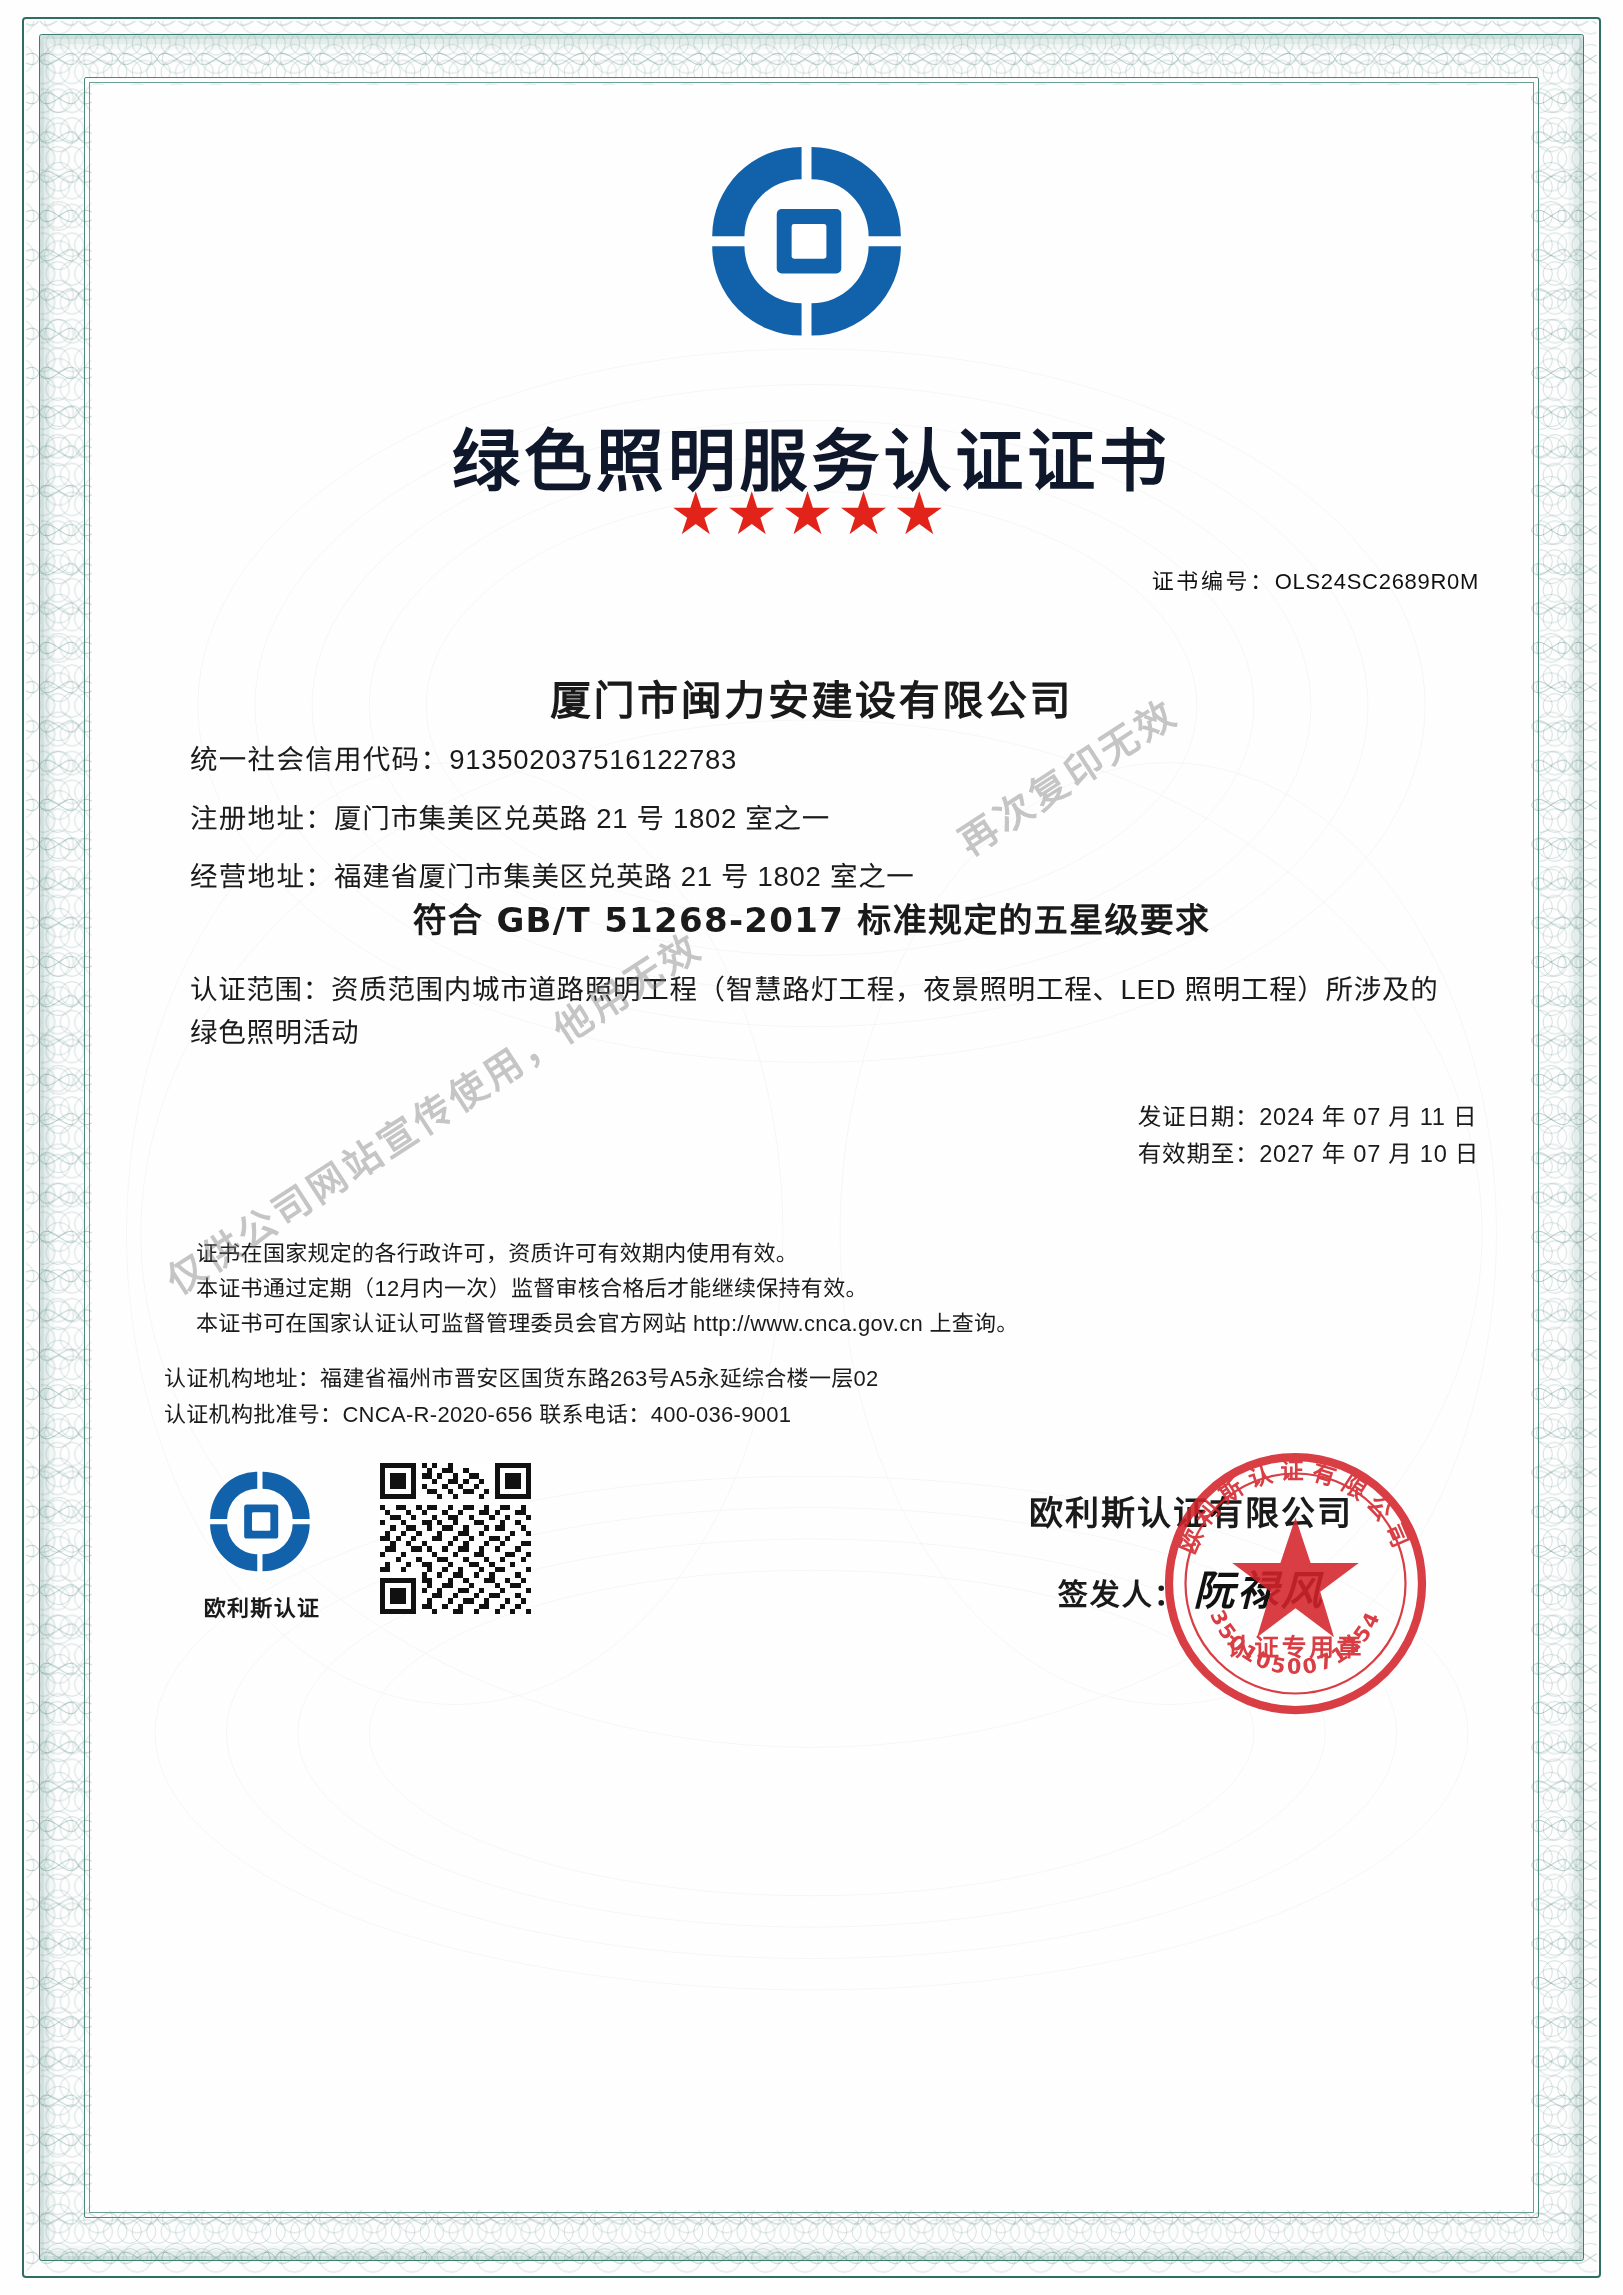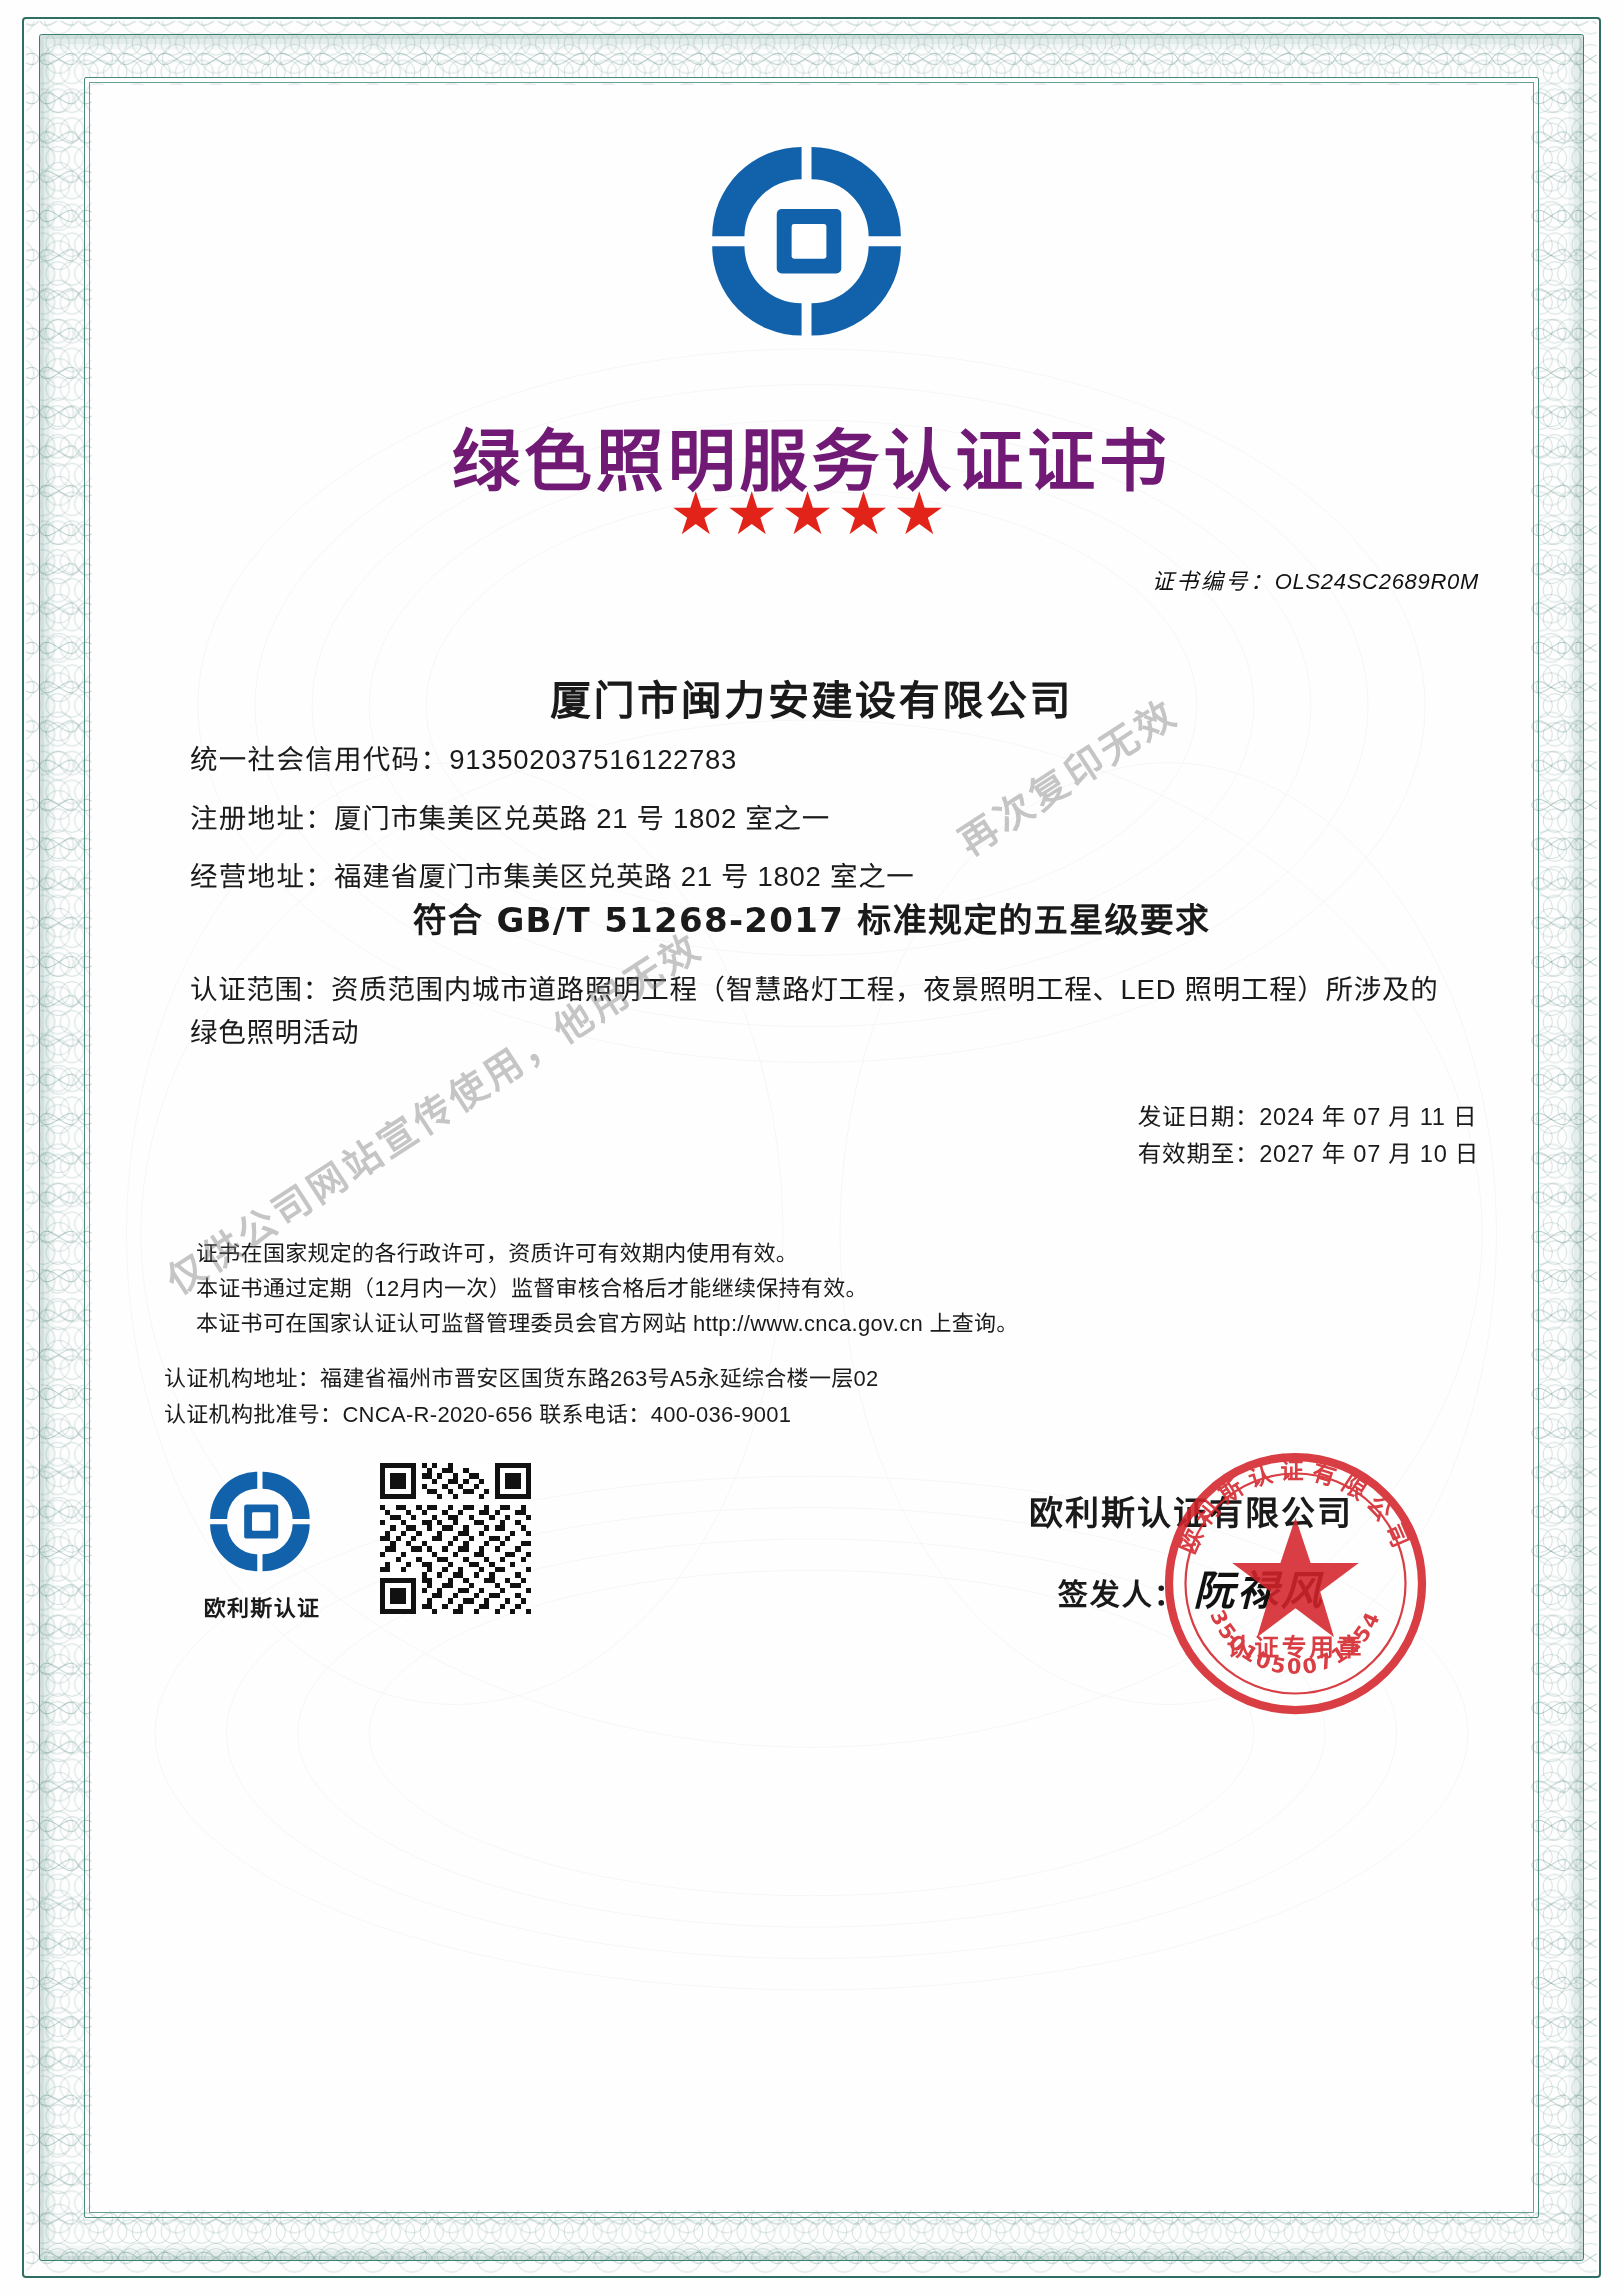--- a/index.html
+++ b/index.html
@@ -80,21 +80,21 @@
   .emblem-top svg { display: block; }
 
   .cert-title {
     position: absolute;
     top: 308px;
     left: 0; right: 0;
     text-align: center;
     font-size: 68px;
     font-weight: bold;
     letter-spacing: 3.9px;
-    color: #701a75;
+    color: #0f172a;
     font-family: "DejaVu Sans", "Liberation Sans", sans-serif;
     white-space: nowrap;
   }
 
   .stars {
     position: absolute;
     top: 393px;
     left: 0; right: 0;
     text-align: center;
     color: #e2231a;
@@ -104,21 +104,20 @@
   }
 
   .cert-no {
     position: absolute;
     top: 465px;
     right: 39px;
     font-size: 22px;
     color: #111;
     letter-spacing: 0.7px;
     white-space: nowrap;
-    font-style: italic;
   }
   .cert-no .label { letter-spacing: 2.6px; }
   .cert-no .value { font-family: "Liberation Sans", sans-serif; }
 
   .hereby {
     position: absolute;
     top: 501px;
     left: 0; right: 0;
     text-align: center;
     font-size: 43px;

